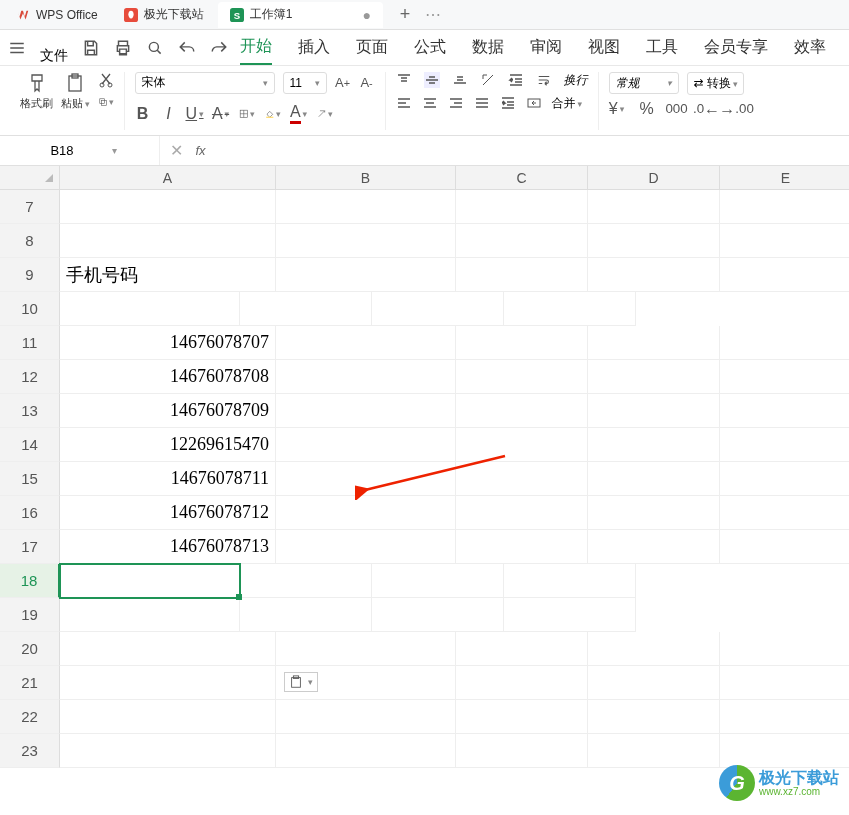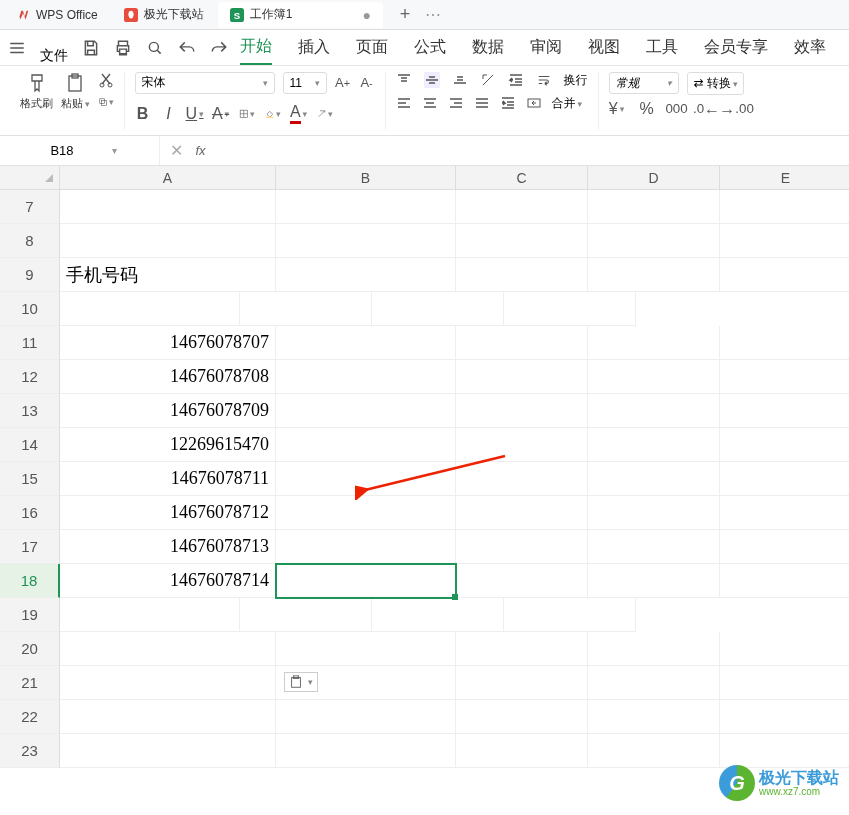--- a/index.html
+++ b/index.html
@@ -219,21 +219,21 @@
       <span class="small-icon">
           <svg viewBox="0 0 16 16">
             <path fill="none" stroke="#555" d="M3 13l10-10M5 3h8v3"></path>
           </svg>
           <span class="carat">▾</span>
         </span>
     </div>
   </div>
 
   <div class="tb-group" style="flex-direction:column; gap:6px; align-items:flex-start;">
-    <div class="tb-row" style="gap:12px;">
+    <div class="tb-row" style="gap:12px;font-style:italic;">
       <span class="small-icon">
           <svg viewBox="0 0 16 16">
             <path stroke="#555" stroke-width="1.5" d="M2 3h12M5 6h6M5 9h6"></path>
           </svg>
         </span>
       <span class="small-icon" style="background:#eef;">
           <svg viewBox="0 0 16 16">
             <path stroke="#555" stroke-width="1.5" d="M5 5h6M2 8h12M5 11h6"></path>
           </svg>
         </span>
@@ -426,21 +426,20 @@
         <div class="cell right" style="width: 132px;"></div>
       </div>
       <div class="cell-row">
         <div class="cell right" style="width: 216px;">14676078713</div>
         <div class="cell right" style="width: 180px;"></div>
         <div class="cell right" style="width: 132px;"></div>
         <div class="cell right" style="width: 132px;"></div>
         <div class="cell right" style="width: 132px;"></div>
       </div>
       <div class="cell-row">
-        <div class="cell right" style="width: 216px;">14676078714</div>
         <div class="cell right selected" style="width: 180px;"></div>
         <div class="cell right" style="width: 132px;"></div>
         <div class="cell right" style="width: 132px;"></div>
         <div class="cell right" style="width: 132px;"></div>
       </div>
       <div class="cell-row">
         <div class="cell right" style="width: 180px;"></div>
         <div class="cell right" style="width: 132px;"></div>
         <div class="cell right" style="width: 132px;"></div>
         <div class="cell right" style="width: 132px;"></div>

